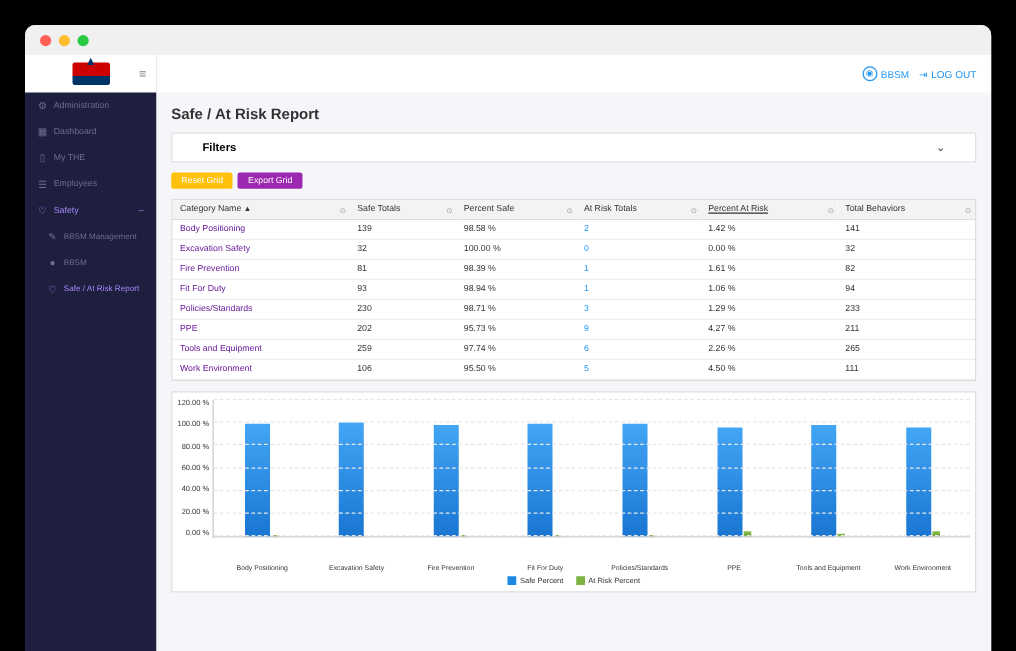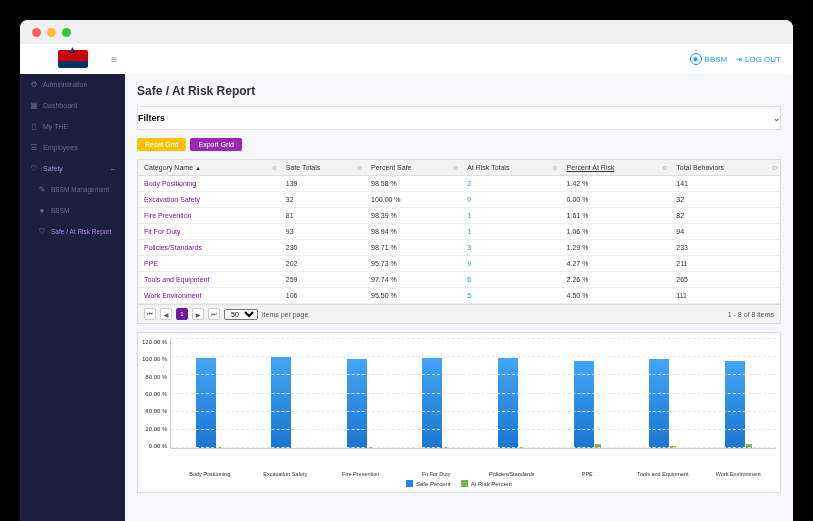--- a/index.html
+++ b/index.html
@@ -21,21 +21,21 @@
 .nav-item .nav-icon { width: 8px; display: inline-block; text-align: center; font-size: 8px; }
 .nav-sub { padding-left: 18px; font-size: 6.5px; }
 .nav-expand { margin-left: auto; font-size: 7px; }
 .main { flex: 1; display: flex; flex-direction: column; overflow: auto; }
 .topbar { height: 30px; background: #fff; display: flex; align-items: center; justify-content: flex-end; padding: 0 12px; gap: 8px; font-size: 8px; }
 .user { color: #2196f3; display: flex; align-items: center; gap: 3px; cursor: pointer; }
 .user-icon { width: 12px; height: 12px; border-radius: 50%; border: 1.5px solid #2196f3; display: inline-flex; align-items: center; justify-content: center; font-size: 7px; }
 .logout { color: #2196f3; display: flex; align-items: center; gap: 3px; cursor: pointer; }
 .content { padding: 10px 12px; flex: 1; display: flex; flex-direction: column; gap: 8px; }
 .page-title { font-size: 12px; font-weight: bold; color: #333; }
-.filters-bar { background: #fff; border: 1px solid #e0e0e0; padding: 6px 0; font-size: 9px; font-weight: bold; display: flex; align-items: center; cursor: pointer; }
+.filters-bar { background: #fff; border: 1px solid #e0e0e0; padding: 6px 24px; font-size: 9px; font-weight: bold; display: flex; align-items: center; cursor: pointer; }
 .filters-bar .chev { margin-left: auto; font-size: 8px; color: #666; }
 .btn-row { display: flex; gap: 4px; }
 .btn { padding: 3px 8px; border: none; border-radius: 2px; color: #fff; font-size: 7px; cursor: pointer; }
 .btn-reset { background: #ffc107; }
 .btn-export { background: #9c27b0; }
 .grid-wrap { background: #fff; border: 1px solid #ddd; }
 table { width: 100%; border-collapse: collapse; font-size: 7px; }
 th { background: #f3f3f3; padding: 4px 6px; text-align: left; color: #333; font-weight: normal; border-bottom: 1px solid #ddd; position: relative; }
 th .col-menu { position: absolute; right: 3px; top: 4px; color: #999; font-size: 6px; cursor: pointer; }
 th .sort-arrow { font-size: 6px; margin-left: 2px; }
@@ -218,30 +218,20 @@
                 <tr>
                   <td class="link">Work Environment</td>
                   <td>106</td>
                   <td>95.50 %</td>
                   <td class="link-blue">5</td>
                   <td>4.50 %</td>
                   <td>111</td>
                 </tr>
               </tbody>
           </table>
-          <div class="pager">
-            <span class="pg-btn">⏮</span>
-            <span class="pg-btn">◀</span>
-            <span class="pg-current">1</span>
-            <span class="pg-btn">▶</span>
-            <span class="pg-btn">⏭</span>
-            <select><option>50</option></select>
-            <span>items per page</span>
-            <span class="summary">1 - 8 of 8 items</span>
-          </div>
         </div>
 
         <div class="chart-wrap">
           <div class="chart-area">
             <div class="y-axis" id="y-axis">
                 <div>120.00 %</div>
                 <div>100.00 %</div>
                 <div>80.00 %</div>
                 <div>60.00 %</div>
                 <div>40.00 %</div>

